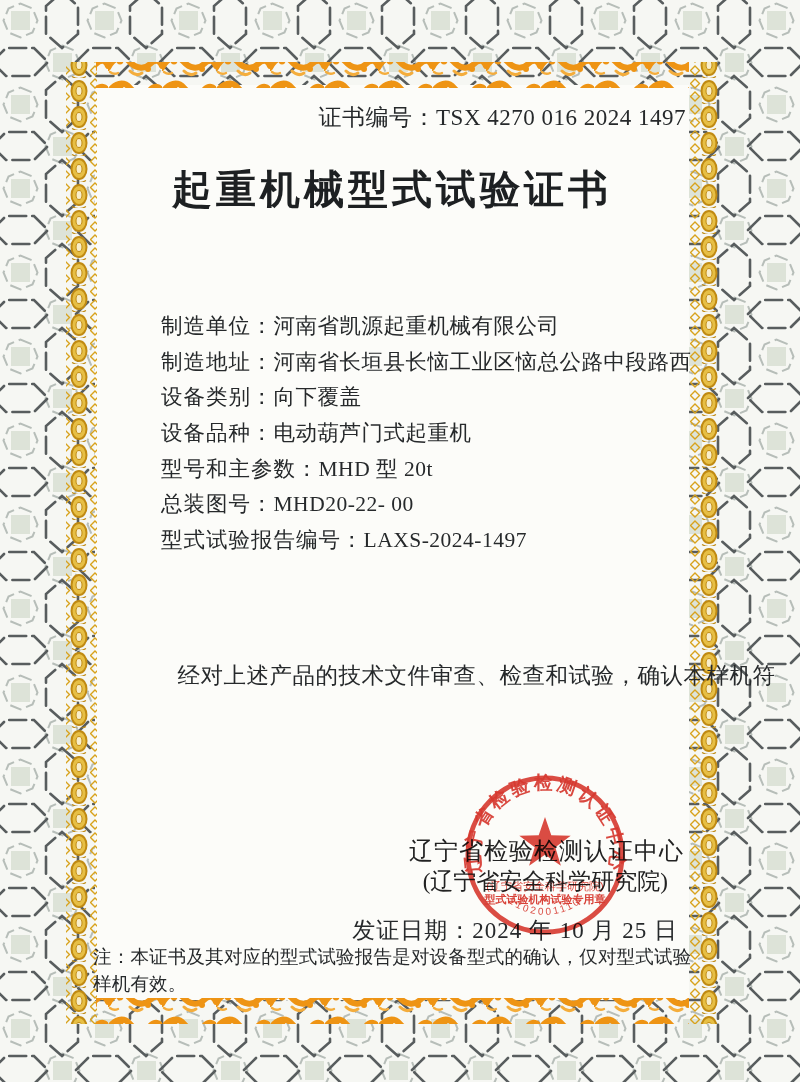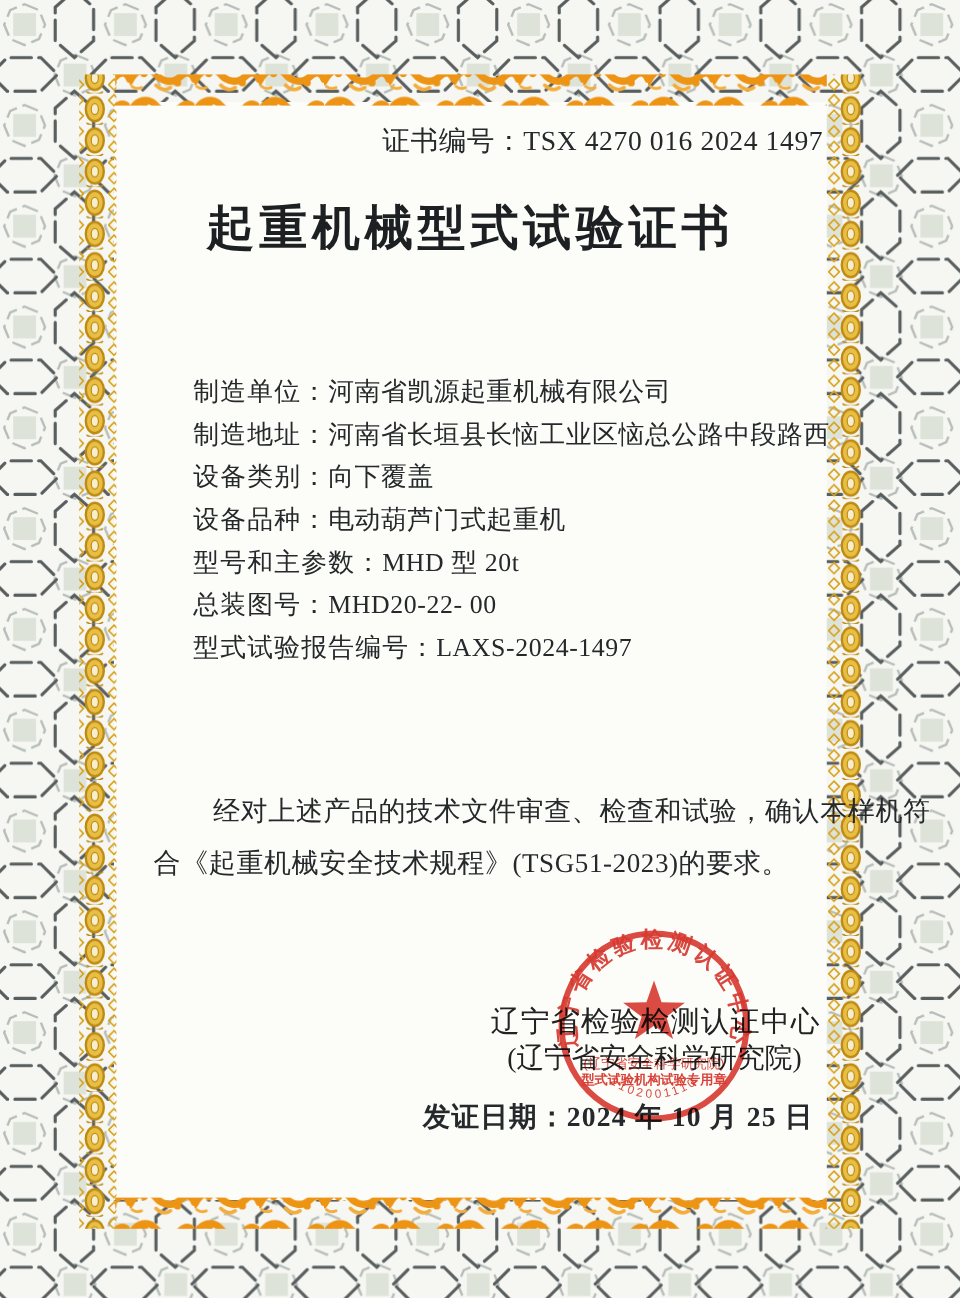--- a/index.html
+++ b/index.html
@@ -34,21 +34,21 @@
   .issuer-name{
     position:absolute;top:835px;right:116px;
     font-size:24px;letter-spacing:1px;white-space:nowrap;color:#222;
   }
   .issuer-subname{
     position:absolute;top:866px;right:132px;
     font-size:23px;white-space:nowrap;color:#222;
   }
   .date-line{
     position:absolute;top:915px;right:122px;
-    font-size:23px;letter-spacing:1px;white-space:nowrap;font-weight:bold;
+    font-size:23px;letter-spacing:1px;white-space:nowrap;
   }
   .note{
     position:absolute;top:944px;left:93px;width:604px;
     font-size:18.5px;line-height:26.5px;letter-spacing:.2px;
   }
   .seal{
     position:absolute;left:460px;top:770px;width:170px;height:170px;
     z-index:2;mix-blend-mode:multiply;opacity:.92;
   }
 </style>
@@ -118,28 +118,28 @@
     <div class="field-row">
       <span class="field-label">总装图号：</span><span class="field-value">MHD20-22- 00</span>
     </div>
     <div class="field-row">
       <span class="field-label">型式试验报告编号：</span><span class="field-value">LAXS-2024-1497</span>
     </div>
   </div>
 
   <div class="statement">
     <div class="line1">经对上述产品的技术文件审查、检查和试验，确认本样机符</div>
-    <div class="line2">合《起重机械安全技术规程》(TSG51-2023)的要求。</div>
   </div>
 
   <div class="issuer-name">辽宁省检验检测认证中心</div>
   <div class="issuer-subname">(辽宁省安全科学研究院)</div>
 
   <div class="date-line">发证日期：2024 年 10 月 25 日</div>
 
+  <div class="note">注：本证书及其对应的型式试验报告是对设备型式的确认，仅对型式试验样机有效。</div>
 </div>
 
 <div class="seal">
   <svg width="170" height="170" viewBox="0 0 170 170">
     <defs>
       <path id="sealArcTop" d="M 27.8,118 A 66,66 0 1 1 142.2,118" fill="none"></path>
       <path id="sealArcBottom" d="M 35.9,119.4 A 60,60 0 0 0 134.1,119.4" fill="none"></path>
     </defs>
     <circle cx="85" cy="85" r="77" fill="none" stroke="#d6281e" stroke-width="5" stroke-opacity=".9"></circle>
     <path d="M85,47 L91.3,65.3 L110.7,65.7 L95.3,77.3 L100.9,95.8 L85,84.8 L69.1,95.8 L74.7,77.3 L59.3,65.7 L78.7,65.3 Z" fill="#d6281e" fill-opacity=".9"></path>

